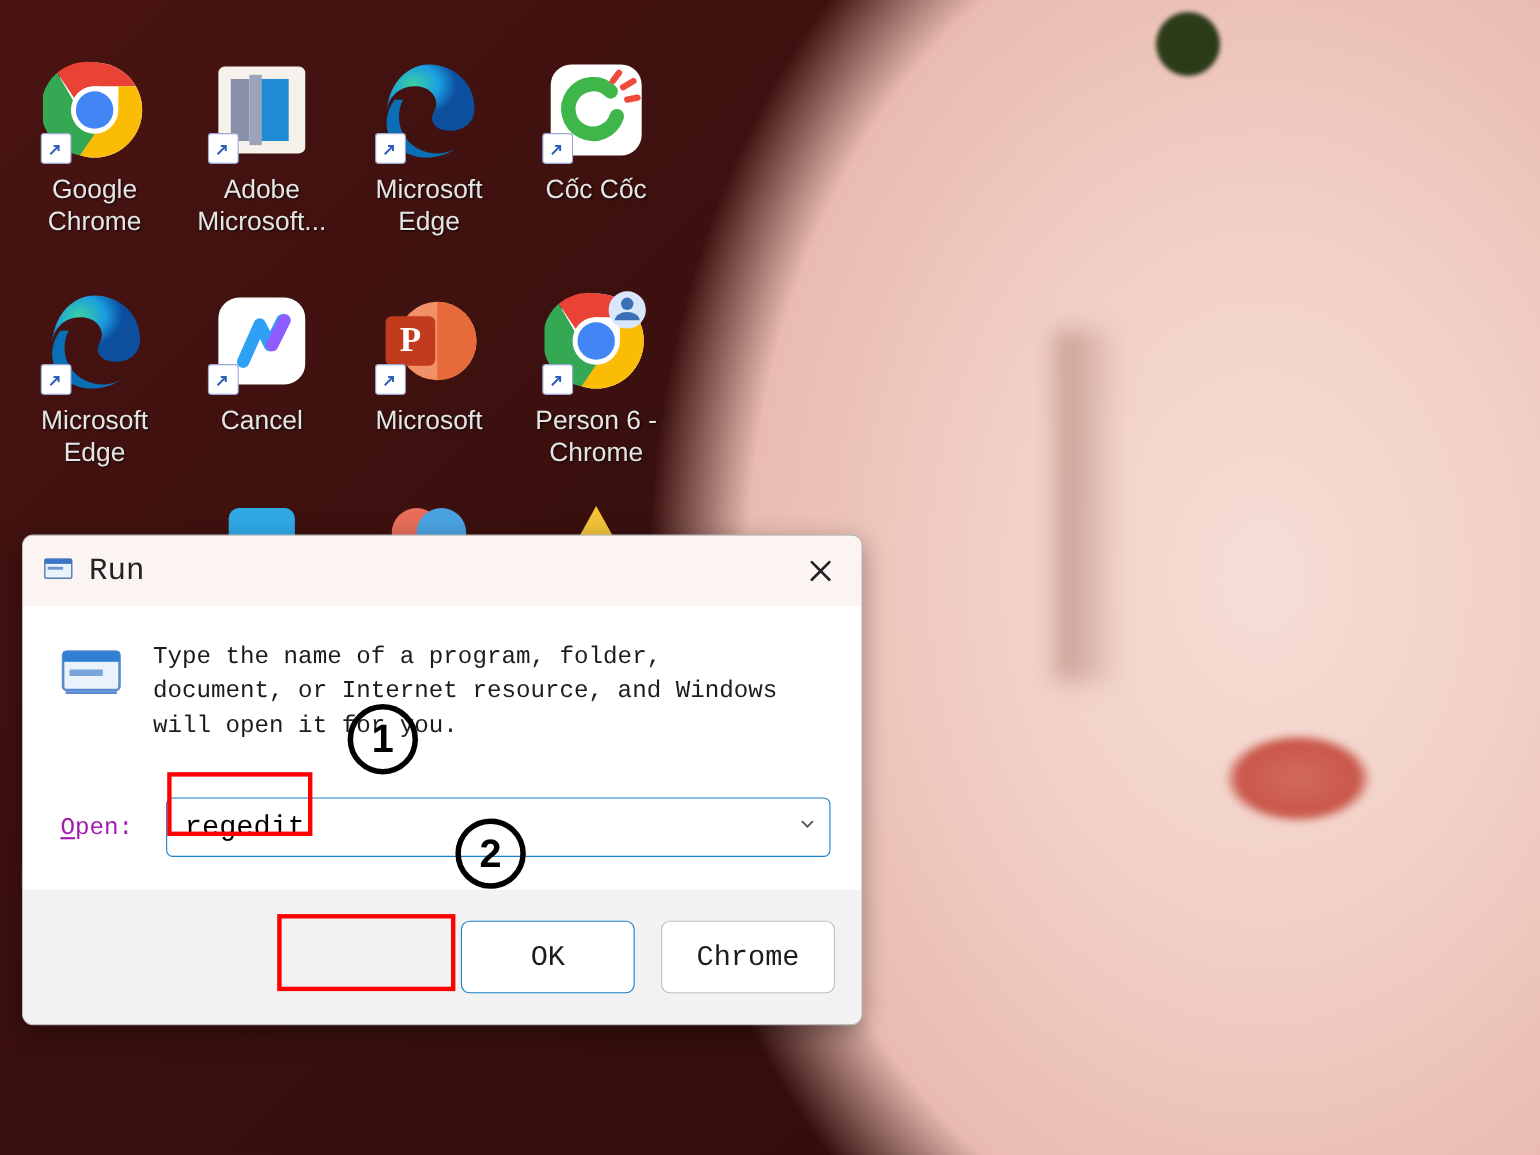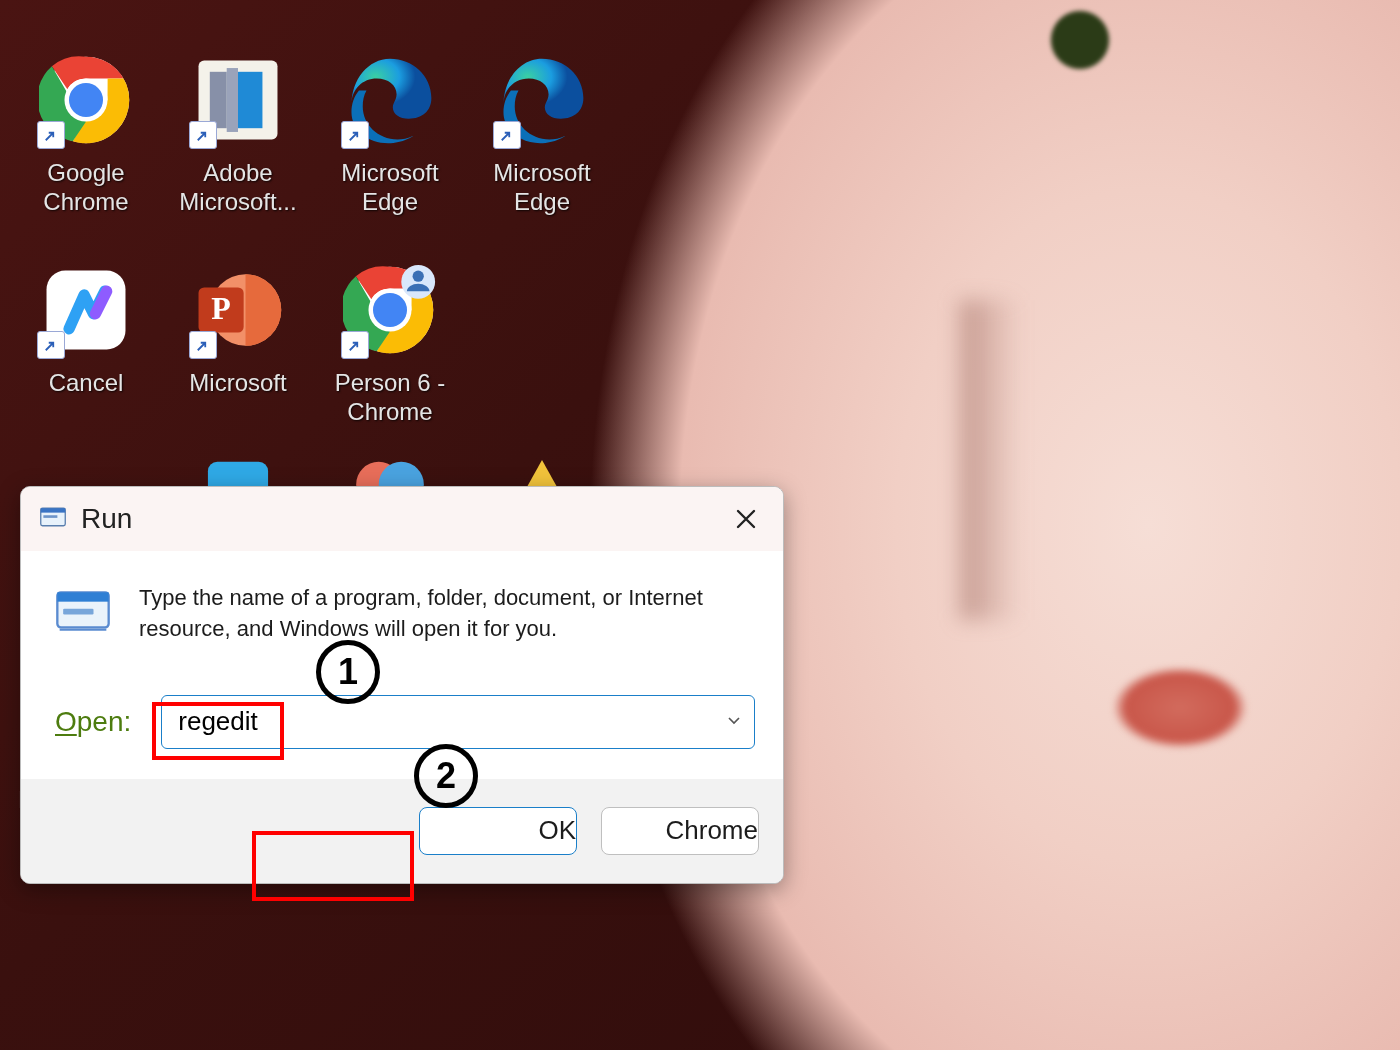--- a/index.html
+++ b/index.html
@@ -84,20 +84,21 @@
   
   .run-dialog {
     position: absolute;
     left: 20px; top: 486px;
     width: 764px;
     background: #fff;
     border: 1px solid #bcbcbc;
     border-radius: 10px;
     box-shadow: 0 6px 22px rgba(0,0,0,.35);
     overflow: hidden;
+    font-family: Liberation Mono, monospace;
   }
   .run-titlebar {
     display:flex; align-items:center; justify-content:space-between;
     height: 64px;
     padding: 0 14px 0 18px;
     background: #fbf4f3;
   }
   .run-titlebar .title-left { display:flex; align-items:center; gap:14px; }
   .run-titlebar .title { font-size: 28px; color:#222; }
   .run-close {
@@ -110,21 +111,21 @@
     padding: 32px 28px 30px 34px;
     background: #fff;
   }
   .run-desc-row { display:flex; gap: 28px; align-items:flex-start; }
   .run-text { font-size: 22px; color:#1c1c1c; line-height:1.4; max-width: 580px; }
 
   .run-open-row {
     display:flex; align-items:center; gap: 30px;
     margin-top: 50px;
   }
-  .open-label { font-size: 28px; color:#4d7c0f; }
+  .open-label { font-size: 22px; color:#a21caf; }
   .open-label u { text-decoration: underline; text-underline-offset: 3px; }
 
   .combo {
     flex: 1;
     height: 54px;
     border: 1.5px solid #1a7fc9;
     border-radius: 6px;
     display:flex; align-items:center;
     padding: 0 16px 0 16px;
     font-size: 26px;
@@ -134,24 +135,24 @@
   .combo .chev {
     position:absolute; right:10px; top:50%; transform: translateY(-50%);
   }
 
   .run-footer {
     background:#f2f2f2;
     padding: 28px 24px;
     display:flex; justify-content:flex-end; gap: 24px;
   }
   .btn {
-    min-width: 158px; height: 48px;
+    min-width: 158px; height: 66px;
     background:#fff; border:1px solid #bfbfbf; border-radius:8px;
     font-size: 26px; color:#1c1c1c;
-    display:flex; align-items:center; justify-content:flex-end;
+    display:flex; align-items:center; justify-content:center;
   }
   .btn-ok { border:1.5px solid #1a7fc9; }
 
   
   .hl-red-input {
     position:absolute; pointer-events:none;
     border: 4px solid #ff0000;
   }
   .ann-circle {
     position:absolute; pointer-events:none;
@@ -231,20 +232,39 @@
         </svg>
         <div class="shortcut-arrow">
           <svg viewBox="0 0 24 24">
               <path d="M5 19l10-10M9 9h6v6" fill="none" stroke="#2b5fb8" stroke-width="2.4"></path>
             </svg>
         </div>
       </div>
       <div class="label">Microsoft Edge</div>
     </div>
 
+    <div class="desktop-icon">
+      <div class="ic">
+        <svg viewBox="0 0 100 100" width="94" height="94">
+          <rect x="6" y="6" width="88" height="88" rx="20" fill="#fff"></rect>
+          <path d="M70 56a24 24 0 1 1-6-24" fill="none" stroke="#3fb64a" stroke-width="14" stroke-linecap="round"></path>
+          <g stroke="#ef4b3d" stroke-width="6" stroke-linecap="round">
+            <line x1="66" y1="22" x2="72" y2="14"></line>
+            <line x1="76" y1="28" x2="86" y2="22"></line>
+            <line x1="80" y1="40" x2="90" y2="38"></line>
+          </g>
+        </svg>
+        <div class="shortcut-arrow">
+          <svg viewBox="0 0 24 24">
+              <path d="M5 19l10-10M9 9h6v6" fill="none" stroke="#2b5fb8" stroke-width="2.4"></path>
+            </svg>
+        </div>
+      </div>
+      <div class="label">Cốc Cốc</div>
+    </div>
 
     <div class="desktop-icon">
       <div class="ic">
         <svg viewBox="0 0 100 100" width="94" height="94">
           <defs>
             <radialGradient id="eg2" cx="30%" cy="30%">
                 <stop offset="0%" stop-color="#3ad0a3"></stop>
                 <stop offset="60%" stop-color="#1b9de0"></stop>
                 <stop offset="100%" stop-color="#0b4f9e"></stop>
               </radialGradient>

